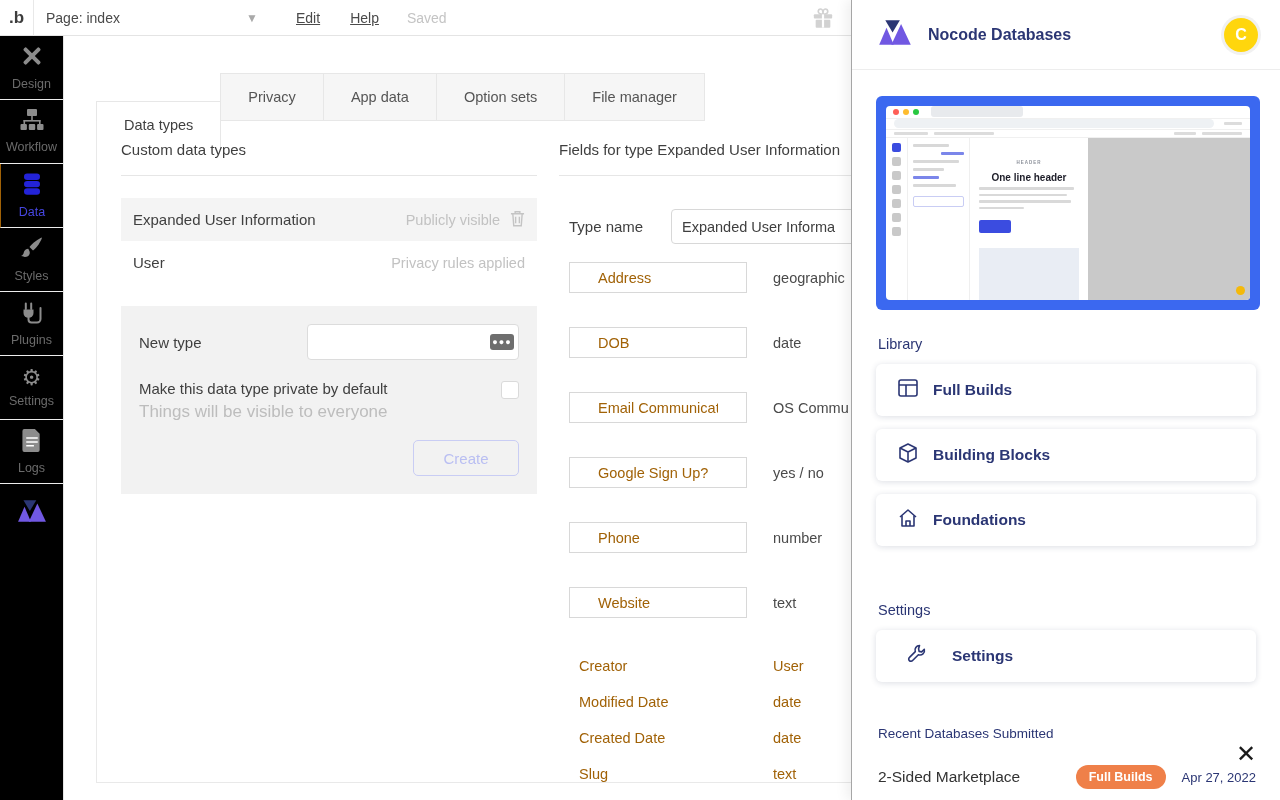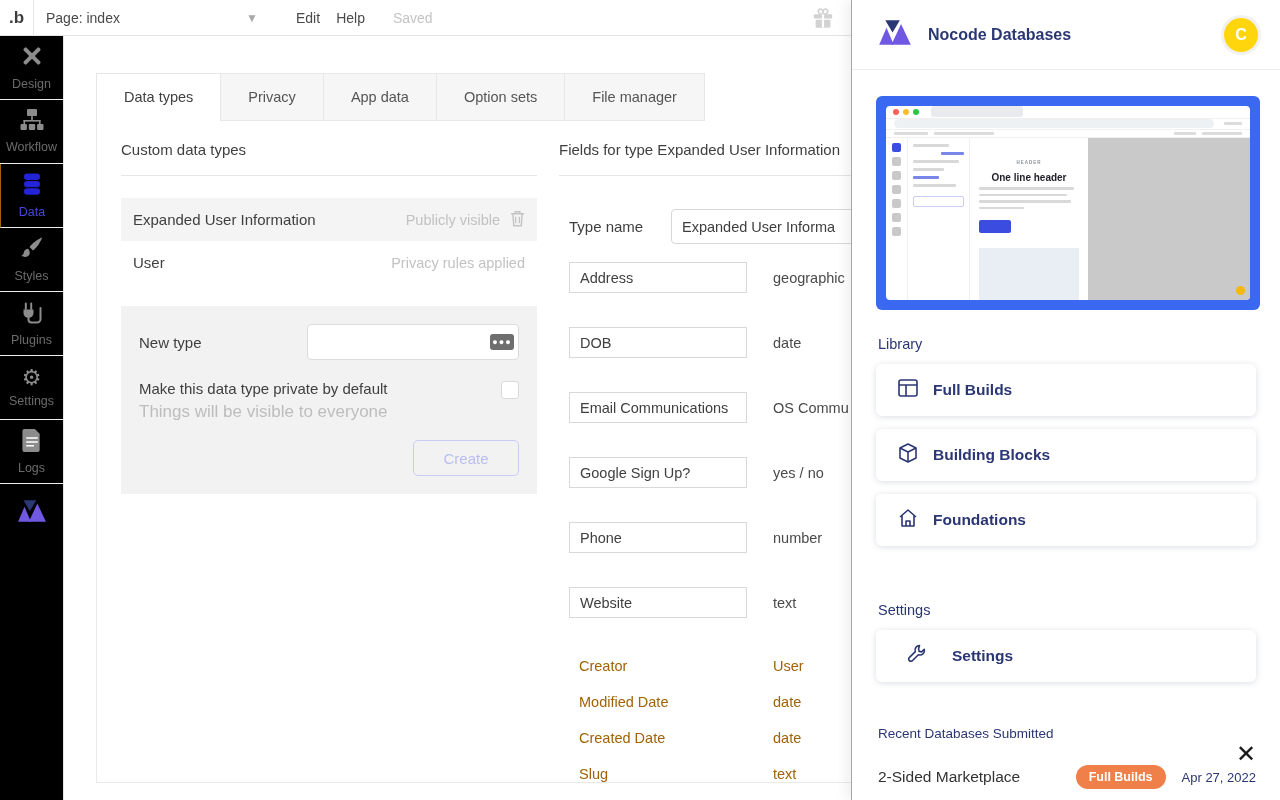--- a/index.html
+++ b/index.html
@@ -7,42 +7,42 @@
     font-family:"Liberation Sans", sans-serif; color:#3f3f3f; }
 
   
   .topbar { position:absolute; left:0; top:0; width:852px; height:36px; background:#fff;
     border-bottom:1px solid #e4e4e4; display:flex; align-items:center; z-index:3; }
   .logo-box { width:34px; height:36px; border-right:1px solid #e8e8e8; display:flex;
     align-items:center; justify-content:center; font-weight:bold; font-size:17px; color:#3d3d3d; }
   .page-selector { margin-left:12px; width:212px; display:flex; align-items:center;
     justify-content:space-between; font-size:14px; color:#4a4a4a; cursor:pointer; }
   .caret { color:#a9a9a9; font-size:12px; }
-  .topbar-menu { display:flex; gap:16px; margin-left:38px; font-size:14px; color:#4a4a4a; }
+  .topbar-menu { display:flex; gap:30px; margin-left:38px; font-size:14px; color:#4a4a4a;text-decoration:underline; }
   .saved { margin-left:28px; font-size:14px; color:#c4c4c4; }
   .gift { position:absolute; left:812px; top:7px; }
 
   
   .sidebar { position:absolute; left:0; top:36px; width:64px; bottom:0; background:#000000;
     border-right:1px solid #e4e4e4; z-index:3; }
   .side-item { height:64px; border-bottom:1px solid #ececec; display:flex; flex-direction:column;
     align-items:center; justify-content:center; gap:5px; cursor:pointer; }
   .side-item .lbl { font-size:12.5px; color:#6b6b6b; }
   .side-item.active { border-left:1px solid #a16207; }
   .side-item.active .lbl { color:#4646e0; }
   .side-item.logo-item { height:58px; border-bottom:none; }
   .gear-glyph { font-size:22px; line-height:22px; color:#8c8c8c; }
 
   
   .main { position:absolute; left:64px; top:36px; right:0; bottom:0; background:#fff; }
   .tabs { display:flex; margin-left:32px; margin-top:37px; }
   .tab { height:48px; padding:0 27px; display:flex; align-items:center; font-size:14.5px;
     color:#555; background:#f6f6f6; border:1px solid #e7e7e7; margin-left:-1px; cursor:pointer; }
   .tab:first-child { margin-left:0; }
-  .tab.active { background:#fff; border-bottom:1px solid #fff; color:#3f3f3f; }
+  .tab.active { background:#fff; border-bottom:1px solid #fff; color:#3f3f3f;margin-top:28px; }
 
   .content-box { position:absolute; left:32px; top:85px; width:1200px; height:662px;
     border-left:1px solid #e9e9e9; border-bottom:1px solid #e9e9e9; }
   .col-left { position:absolute; left:0; top:0; width:440px; padding-left:24px; }
   .section-title { font-size:15px; color:#3f3f3f; padding:20px 0 17px 0; border-bottom:1px solid #e6e6e6; }
   .type-list { margin-top:22px; }
   .type-row { height:43px; display:flex; align-items:center; justify-content:space-between;
     padding:0 12px; font-size:15px; cursor:pointer; }
   .type-row.shaded { background:#f4f4f4; }
   .type-status { display:flex; align-items:center; gap:10px; color:#c2c2c2; font-size:14.5px; }
@@ -65,21 +65,21 @@
 
   .col-right { position:absolute; left:462px; top:0; width:470px; }
   .col-right .section-title { padding-left:0; }
   .tn-row { margin-top:33px; display:flex; align-items:center; padding-left:10px; }
   .tn-label { width:102px; font-size:15px; color:#3f3f3f; }
   .tn-input { width:195px; height:35px; border:1px solid #d8d8d8; border-radius:4px;
     padding:0 10px; font-size:14.5px; color:#3f3f3f; font-family:inherit; }
   .field-row { display:flex; align-items:center; margin-top:34px; padding-left:10px; }
   .field-row.first { margin-top:18px; }
   .field-input { width:178px; height:31px; border:1px solid #d8d8d8; border-radius:0;
-    padding:0 10px; font-size:14.5px; color:#404040; font-family:inherit; }
+    padding:0 28px; font-size:14.5px; color:#a16207; font-family:inherit; }
   .field-type { margin-left:26px; font-size:14.5px; color:#4a4a4a; }
   .builtin-list { margin-top:30px; }
   .builtin-row { display:flex; align-items:center; height:36px; padding-left:20px; font-size:14.5px; color:#a16207; }
   .builtin-name { width:184px; }
   .builtin-type { margin-left:10px; }
 
   
   .panel { position:absolute; right:0; top:0; width:428px; height:800px; background:#fff; z-index:10;
     box-shadow:-1px 0 0 #a6a6a6, -5px 0 12px rgba(0,0,0,0.07); }
   .panel-header { height:70px; border-bottom:1px solid #ededed; display:flex; align-items:center;

